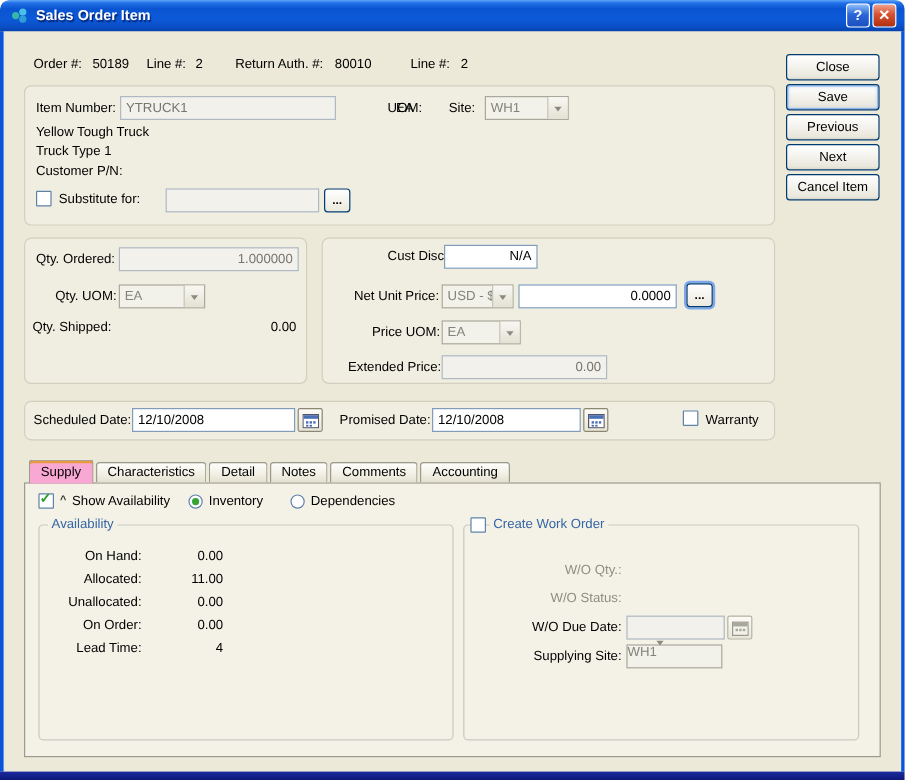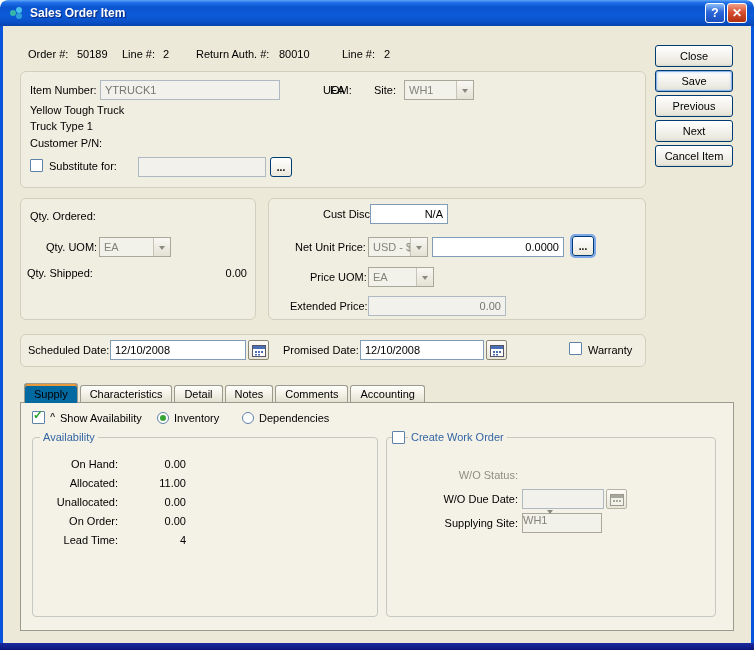--- a/index.html
+++ b/index.html
@@ -52,21 +52,21 @@
   .cb .mark{position:absolute;left:0px;top:-4px;font-size:12px;font-weight:bold;color:#2DA12D;}
   .rad{position:absolute;width:12px;height:12px;border:1px solid #5f82a8;border-radius:50%;background:#fff;
        box-sizing:border-box;z-index:3;cursor:pointer;}
   .rad .dot{position:absolute;left:2px;top:2px;width:6px;height:6px;border-radius:50%;background:#35A435;}
   .caret{position:absolute;font-size:9px;font-weight:bold;color:#333;z-index:3;}
   
   .tabs{position:absolute;left:24px;top:383px;height:20px;display:flex;align-items:flex-end;z-index:3;}
   .tab{box-sizing:border-box;height:17px;padding:2px 9px 0;border:1px solid #9a9a8e;border-bottom:none;
        border-radius:3px 3px 0 0;background:linear-gradient(#fefefc,#f1efe3 60%,#e3e0d0);margin-right:2px;
        cursor:pointer;margin-bottom:1px;white-space:nowrap;}
-  .tab.sel{height:20px;margin-bottom:0;background:#0369a1;box-shadow:inset 0 2px 0 #E89A3C;padding-top:4px;}
+  .tab.sel{height:20px;margin-bottom:0;background:#f9a8d4;box-shadow:inset 0 2px 0 #E89A3C;padding-top:4px;}
   .tabpanel{position:absolute;left:20px;top:402px;width:714px;height:229px;background:#f4f2e6;
             border:1px solid #9a9a8e;box-sizing:border-box;z-index:1;}
   
   .avwrap{position:absolute;left:36px;top:454px;z-index:3;}
   .avrow{display:flex;height:19px;align-items:center;}
   .avl{width:82px;text-align:right;}
   .avv{width:68px;text-align:right;}
   .avv.neg{color:#c80000;}
   
   .wowrap{position:absolute;left:398px;top:463px;z-index:3;}
@@ -132,20 +132,21 @@
   <span class="lb" style="left:30px;top:104px;">Yellow Tough Truck</span>
   <span class="lb" style="left:30px;top:120px;">Truck Type 1</span>
   <span class="lb" style="left:30px;top:137px;">Customer P/N:</span>
   <span class="cb" style="left:30px;top:159px;"></span>
   <span class="lb" style="left:49px;top:160px;">Substitute for:</span>
   <input class="ipt dis" style="left: 138px; top: 157px; width: 128px;" readonly="" value="">
   <button class="ellbtn" style="left:270px;top:157px;">...</button>
 
   <div class="grp" style="left:20px;top:198px;width:236px;height:122px;"></div>
   <span class="lb" style="left:30px;top:210px;">Qty. Ordered:</span>
+  <input class="ipt dis right" style="left: 99px; top: 206px; width: 150px;" readonly="" value="1.000000">
   <span class="lb" style="left:46px;top:241px;">Qty. UOM:</span>
   <div class="combo" style="left:99px;top:237px;width:72px;">
     <span class="ctext">EA</span>
     <span class="carrow">
         <span class="tri"></span>
       </span>
   </div>
   <span class="lb" style="left:27px;top:267px;">Qty. Shipped:</span>
   <span class="lb" style="left:181px;top:267px;width:66px;text-align:right;">0.00</span>
 
@@ -250,20 +251,23 @@
       <span class="avl">Lead Time:</span>
       <span class="avv">4</span>
     </div>
   </div>
 
   <div class="grp inner" style="left:386px;top:437px;width:330px;height:180px;"></div>
   <span class="cb" style="left:392px;top:431px;"></span>
   <span class="lb blue" style="left:408px;top:431px;">Create Work Order</span>
   <div class="wowrap">
     <div class="worow">
+      <span class="wol gray">W/O Qty.:</span>
+    </div>
+    <div class="worow">
       <span class="wol gray">W/O Status:</span>
     </div>
     <div class="worow">
       <span class="wol">W/O Due Date:</span>
       <span class="wo-field">
         <input class="wo-ipt" readonly="" value="" style="">
         <button class="wo-cal">
           <svg width="14" height="13">
               <rect x="0.5" y="1.5" width="13" height="11" fill="#f2f1ea" stroke="#9a998c"></rect>
               <rect x="1" y="2" width="12" height="3" fill="#a8a79c"></rect>

